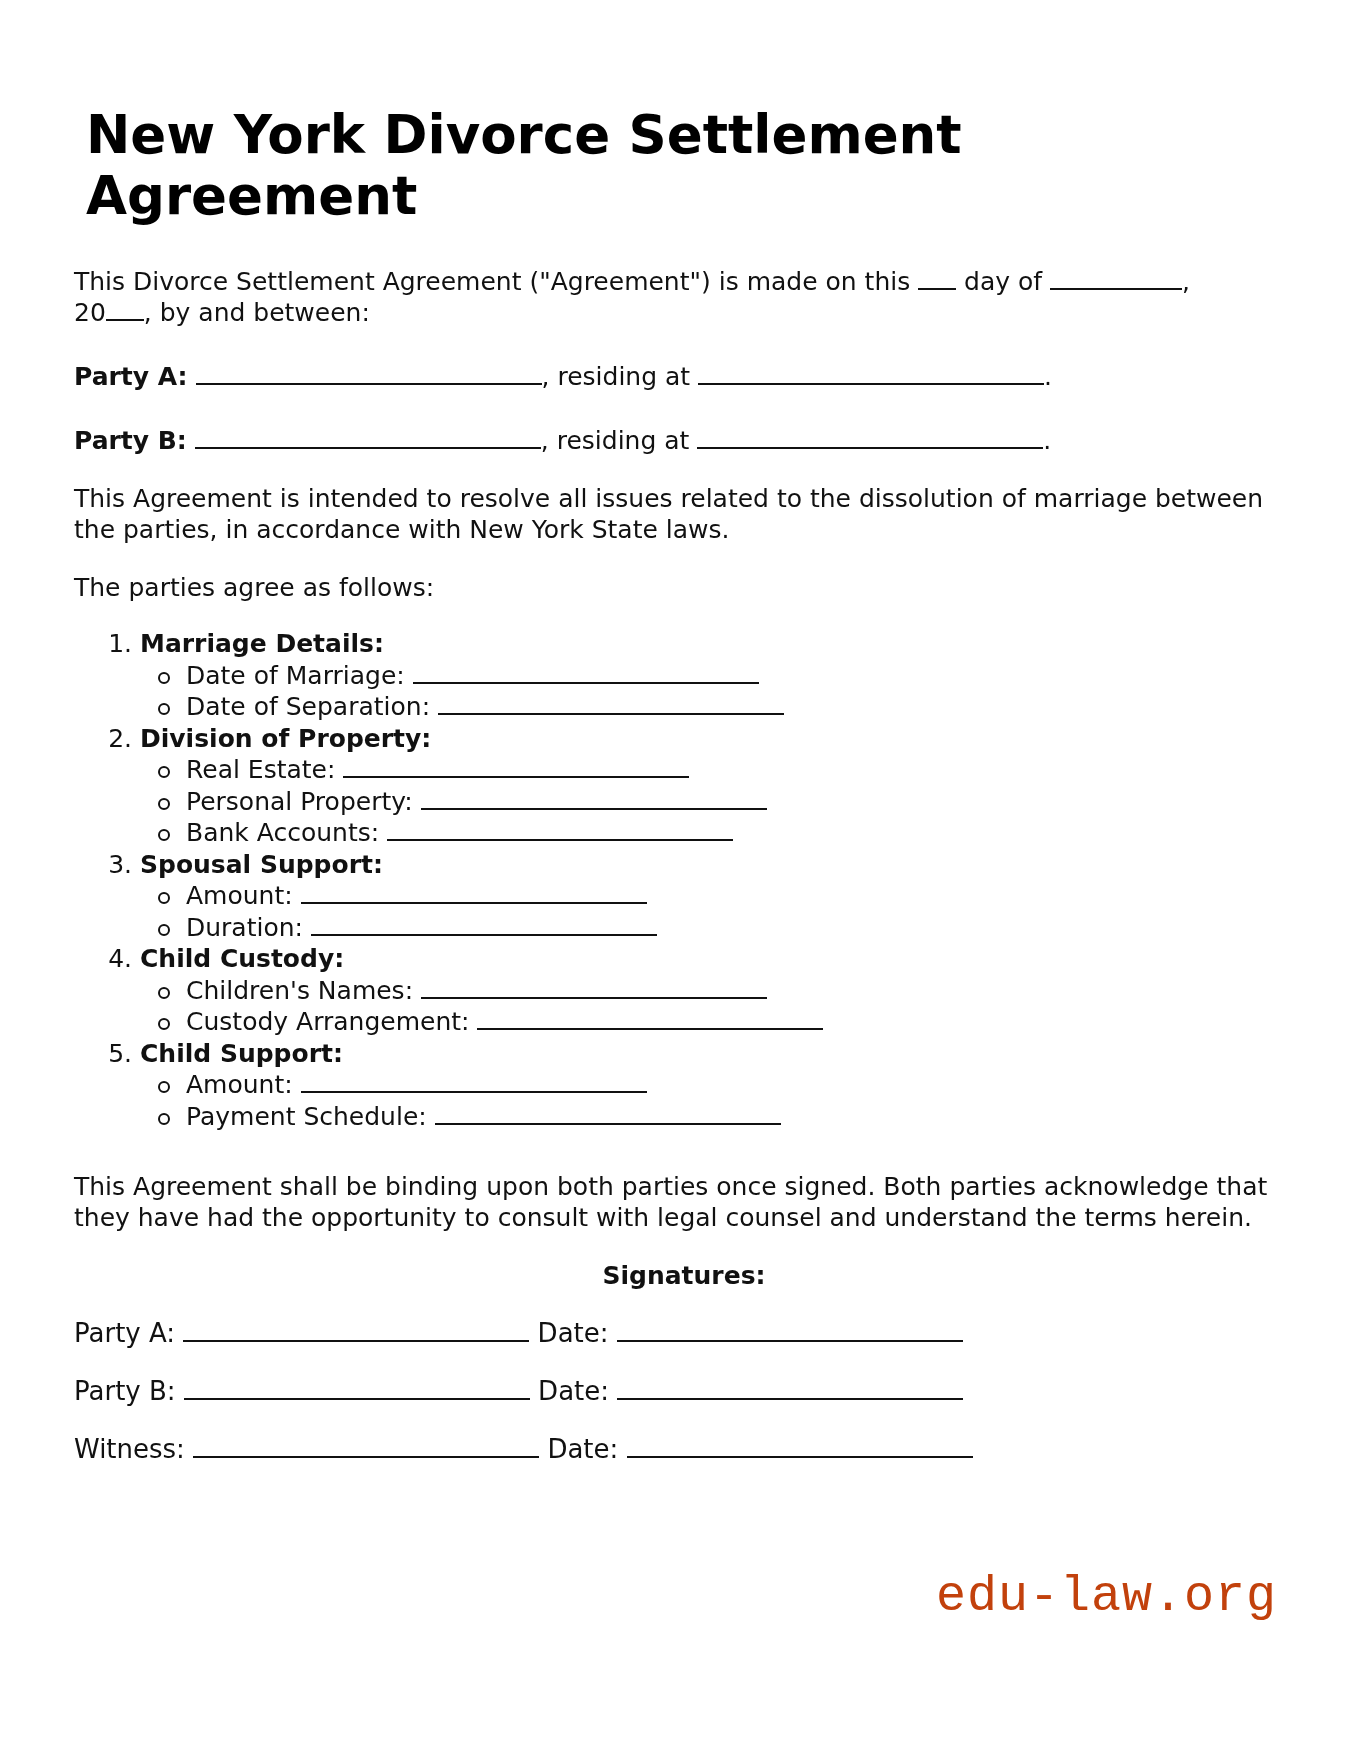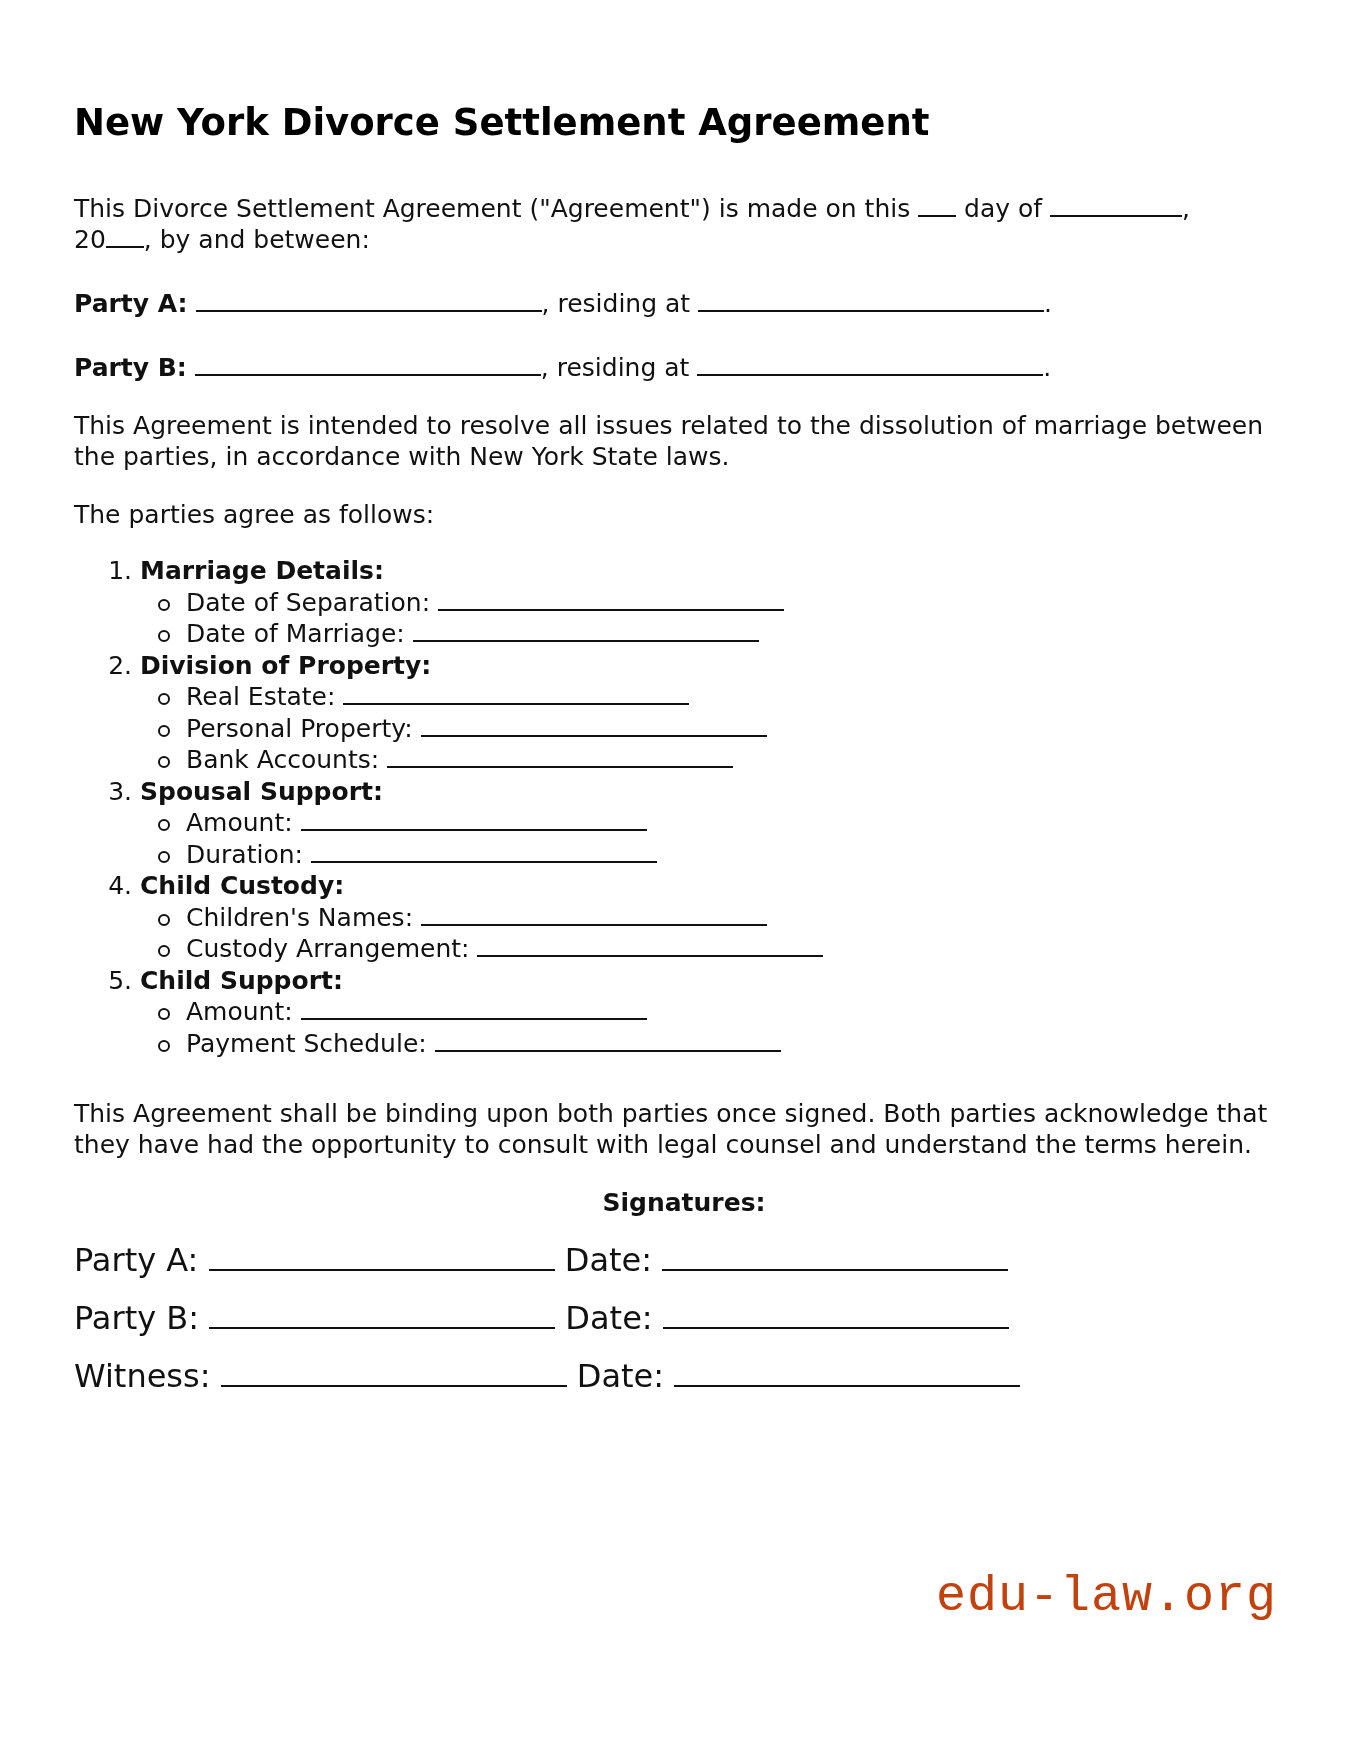--- a/index.html
+++ b/index.html
@@ -2,21 +2,21 @@
 <html><head>
 <meta charset="utf-8">
 <style>
   html, body { margin: 0; padding: 0; background: #ffffff; }
   body {
     width: 1362px; height: 1763px; position: relative; overflow: hidden;
     font-family: "DejaVu Sans", sans-serif; color: #111111;
   }
   .page { position: absolute; left: 74px; top: 92px; width: 1220px; }
   h1 {
-    margin: 0; font-size: 37px; line-height: 61px; font-weight: bold; color: #000;
+    margin: 12px; font-size: 53px; line-height: 61px; font-weight: bold; color: #000;
     width: 960px;
   }
   p { margin: 0; font-size: 25px; line-height: 31px; }
   .intro { margin-top: 40px; }
   .party { margin-top: 33px; }
   .gap { margin-top: 27px; }
   b { font-weight: bold; }
   .blank { display: inline-block; border-bottom: 2px solid #111; height: 22px; vertical-align: baseline; }
   .b-short { width: 38px; }
   .b-month { width: 132px; }
@@ -25,21 +25,21 @@
   ol.sections { margin: 25px 0 0 0; padding: 0 0 0 66px; font-size: 25px; line-height: 31.5px; }
   ol.sections > li { padding-left: 0; }
   ol.sections ul { margin: 0; padding: 0 0 0 46px; list-style: none; }
   ol.sections ul li { position: relative; }
   ol.sections ul li::before {
     content: ""; position: absolute; left: -28px; top: 12px; width: 8px; height: 8px;
     border: 2px solid #111; border-radius: 50%;
   }
   .closing { margin-top: 39px; }
   .sig-heading { margin-top: 27px; font-weight: bold; text-align: center; }
-  .sig-row { margin-top: 27px; font-size: 32px; line-height: 31px; }
+  .sig-row { margin-top: 27px; font-size: 26px; line-height: 31px; }
   .watermark {
     position: absolute; left: 936px; top: 1568px;
     font-family: "Liberation Mono", "DejaVu Sans Mono", monospace;
     font-size: 50px; color: #c2410c; letter-spacing: 1px;
   }
 </style>
 </head>
 <body>
 
 <div class="page">
@@ -52,22 +52,22 @@
   <p class="party"><b>Party B:</b> <span class="blank b-long"></span><span>, residing at </span><span class="blank b-long"></span><span>.</span></p>
 
   <p class="gap">This Agreement is intended to resolve all issues related to the dissolution of marriage between the parties, in accordance with New York State laws.</p>
 
   <p class="gap">The parties agree as follows:</p>
 
   <ol class="sections">
     <li>
       <b>Marriage Details:</b>
       <ul>
+        <li><span>Date of Marriage: </span><span class="blank b-long"></span></li>
         <li><span>Date of Separation: </span><span class="blank b-long"></span></li>
-        <li><span>Date of Marriage: </span><span class="blank b-long"></span></li>
       </ul>
     </li>
     <li>
       <b>Division of Property:</b>
       <ul>
         <li><span>Real Estate: </span><span class="blank b-long"></span></li>
         <li><span>Personal Property: </span><span class="blank b-long"></span></li>
         <li><span>Bank Accounts: </span><span class="blank b-long"></span></li>
       </ul>
     </li>

